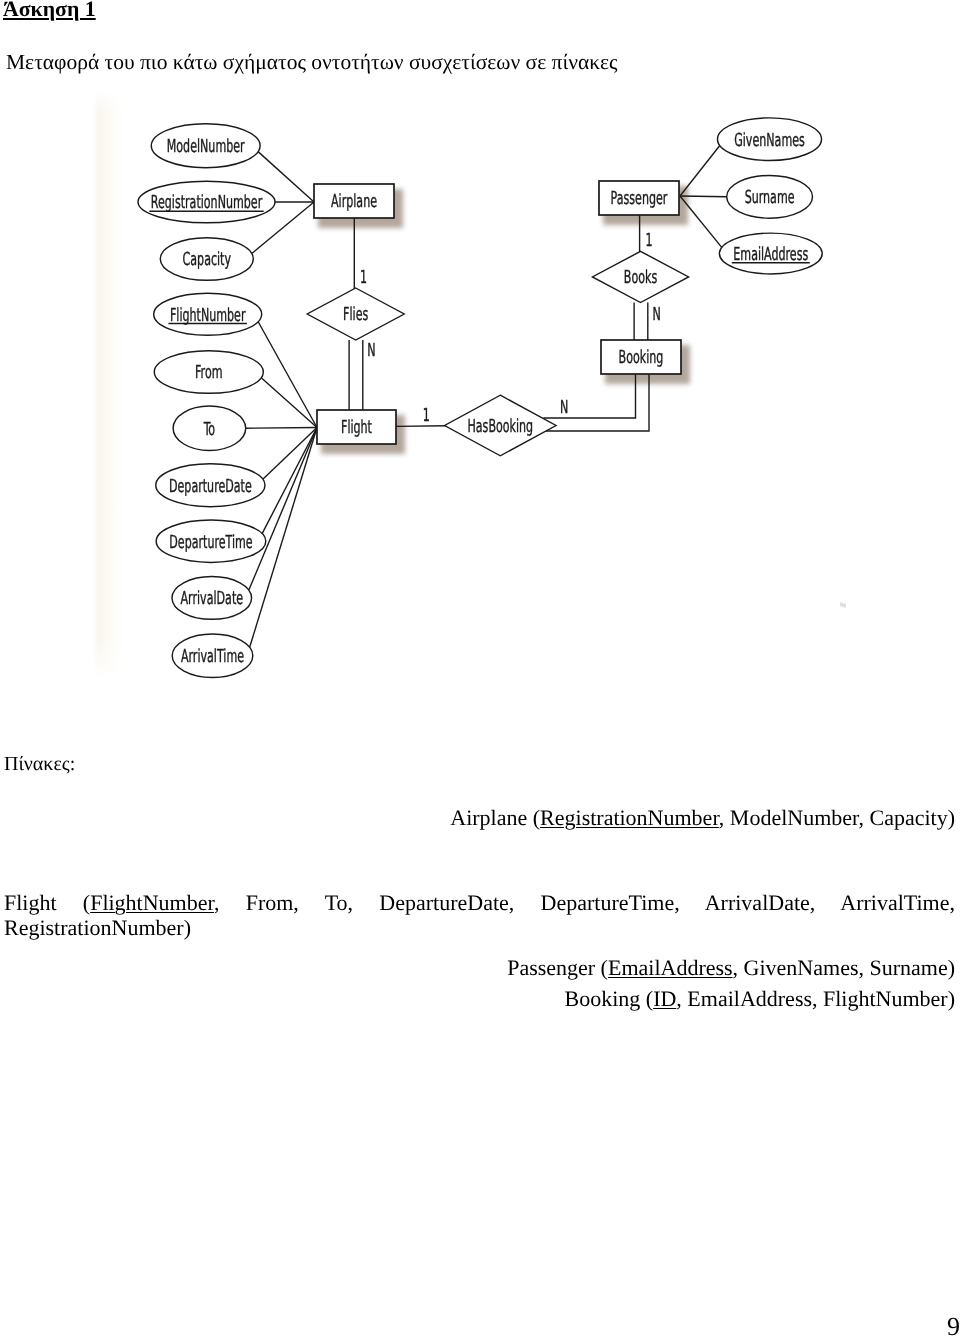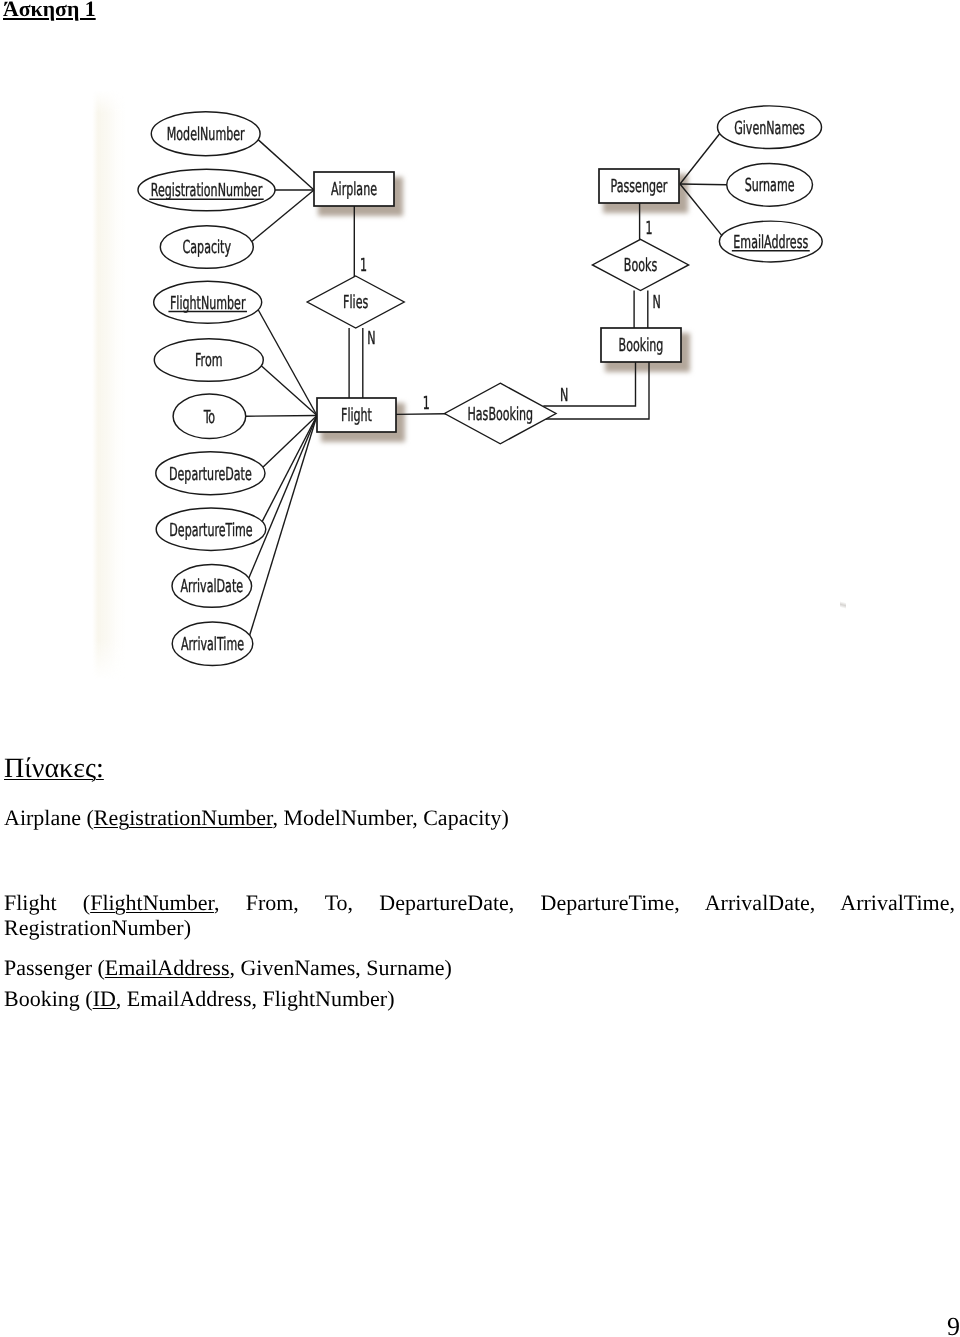--- a/index.html
+++ b/index.html
@@ -8,45 +8,46 @@
        font-family:"Liberation Serif",serif;
        -webkit-font-smoothing:antialiased;text-rendering:geometricPrecision;}
   svg text{-webkit-font-smoothing:antialiased;paint-order:stroke fill;}
   .page{position:absolute;left:0;top:0;width:960px;height:965px;
         transform:translateZ(0);}
 
   .h1{position:absolute;left:3px;top:-3px;font-size:21.8px;font-weight:bold;
       text-decoration:underline;text-underline-offset:2px;text-decoration-thickness:1.5px;}
   .lead{position:absolute;left:6px;top:50px;font-size:21.5px;white-space:nowrap;}
 
-  .diagram{position:absolute;left:0;top:0;width:960px;height:720px;}
+  .diagram{position:absolute;left:0;top:12px;width:960px;height:720px;}
   .diagram svg{display:block;}
   
   .scanband{position:absolute;left:92px;top:90px;width:34px;height:590px;
       background:linear-gradient(90deg,rgba(246,242,228,0) 0%,rgba(243,238,219,.50) 18%,
       rgba(245,241,226,.42) 45%,rgba(249,246,236,.22) 72%,rgba(252,251,246,0) 100%);
       -webkit-mask-image:linear-gradient(180deg,rgba(0,0,0,0) 0%,#000 4%,#000 93%,rgba(0,0,0,0) 100%);
       mask-image:linear-gradient(180deg,rgba(0,0,0,0) 0%,#000 4%,#000 93%,rgba(0,0,0,0) 100%);
       pointer-events:none;}
   
   .smudge{position:absolute;left:840px;top:598px;width:6px;height:14px;
       background:linear-gradient(195deg,rgba(0,0,0,0) 30%,rgba(130,122,114,.32) 50%,
       rgba(0,0,0,0) 70%);pointer-events:none;}
 
-  .tables-head{position:absolute;left:4px;top:753px;font-size:28px;
-      text-decoration:underline;text-underline-offset:2px;text-decoration-thickness:1.2px;}
-  .tbl{position:absolute;left:4px;font-size:22px;line-height:25.3px;width:951px;}
+  .tables-head{position:absolute;left:4px;top:753px;font-size:20px;
+      text-underline-offset:2px;text-decoration-thickness:1.2px;}
+  .tbl{position:absolute;left:4px;font-size:22px;line-height:25.3px;width:951px;text-align:right;}
   .tbl .k{text-decoration:underline;text-underline-offset:1.5px;text-decoration-thickness:1.2px;}
   .pgnum{position:absolute;left:947px;top:1312px;font-size:26px;}
 </style>
 </head>
 <body>
 
 <div class="page">
   <div class="h1">Άσκηση 1</div>
+  <div class="lead">Μεταφορά του πιο κάτω σχήματος οντοτήτων συσχετίσεων σε πίνακες</div>
   <div class="scanband"></div>
   <div class="smudge"></div>
   <div class="diagram" id="diagram">
       <svg width="960" height="720" viewBox="0 0 960 720">
         <defs>
           <filter id="blur1" x="-50%" y="-50%" width="200%" height="200%">
             <feGaussianBlur stdDeviation="2.6"></feGaussianBlur>
           </filter>
         </defs>
         <g>

